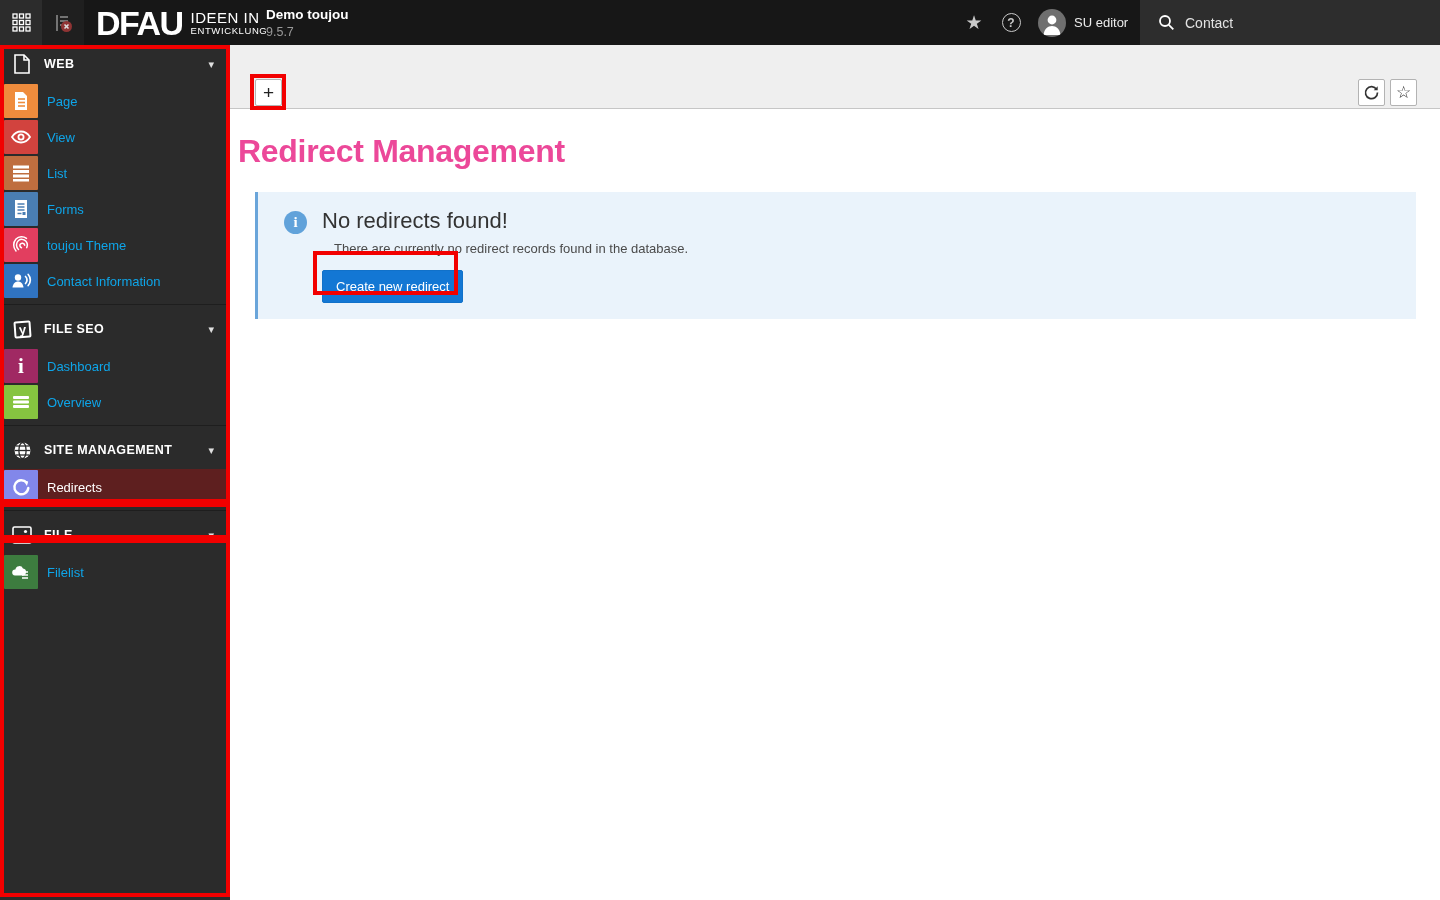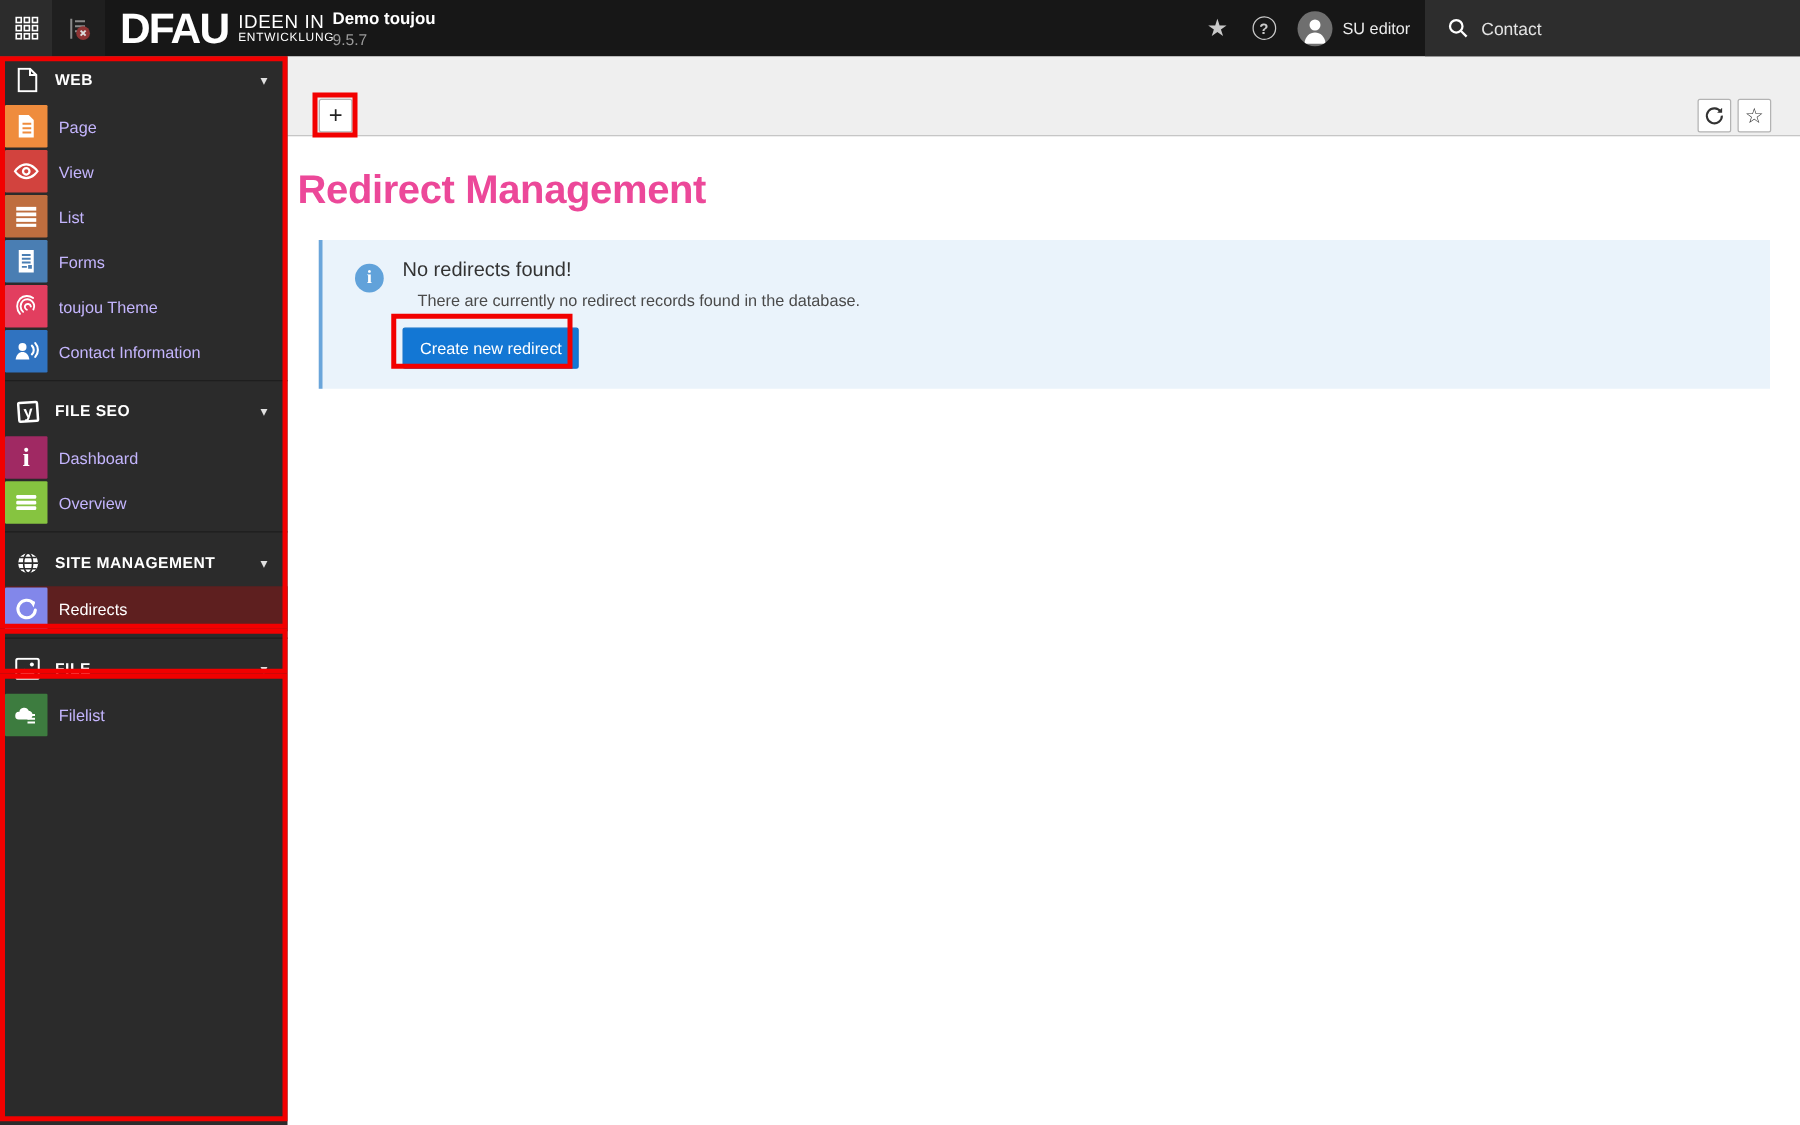--- a/index.html
+++ b/index.html
@@ -32,40 +32,40 @@
   
   .sidebar { position:absolute; left:0; top:45px; width:230px; height:855px; background:#2b2b2b; z-index:2; }
   .mm-header { height:38px; display:flex; align-items:center; cursor:pointer; }
   .mm-hicon { width:44px; display:flex; align-items:center; justify-content:center; flex:none; }
   .mm-hlabel { font-size:12.5px; font-weight:700; color:#fff; letter-spacing:.4px; }
   .mm-caret { margin-left:auto; margin-right:16px; color:#e0e0e0; font-size:11px; }
   .mm-item { height:36px; display:flex; align-items:center; cursor:pointer; }
   .mm-item.active { background:#5e1f1f; }
   .mm-item.active .mm-label { color:#fff; }
   .tile { width:34px; height:34px; margin-left:4px; border-radius:1px; display:flex; align-items:center; justify-content:center; flex:none; }
-  .mm-label { margin-left:9px; font-size:13px; color:#c4b5fd; }
+  .mm-label { margin-left:9px; font-size:13px; color:#0ea5e9; }
   .mm-divider { height:1px; background:#1e1e1e; margin:5px 0; }
   .t-page{background:#ef8c3d}.t-view{background:#d2433e}.t-list{background:#bf6e3f}
   .t-forms{background:#4a7eb3}.t-blog{background:#44a33c}.t-theme{background:#e23e5f}
   .t-contact{background:#3073c0}.t-dash{background:#a02963}.t-overview{background:#86c440}
   .t-redirects{background:#8287ea}.t-filelist{background:#3d7c3f}
   .yoast-box { width:17px; height:17px; border:2px solid #fff; border-radius:2px; color:#fff; font-size:13px; font-weight:700; display:flex; align-items:center; justify-content:center; transform:rotate(-4deg); }
   .dash-i { font-family:"Liberation Serif", serif; font-size:21px; font-weight:700; color:#fff; }
 
   
   .main { position:absolute; left:230px; top:45px; width:1210px; height:855px; background:#fff; }
   .docheader { height:64px; background:#efefef; border-bottom:1px solid #c6c6c6; position:relative; }
   .dh-btn { position:absolute; top:34px; width:27px; height:27px; background:#fff; border:1px solid #b3b3b3; border-radius:2px; display:flex; align-items:center; justify-content:center; cursor:pointer; color:#222; }
   .dh-add { left:25px; font-size:19px; font-weight:400; line-height:1; }
   .dh-refresh { right:55px; }
   .dh-bookmark { right:23px; font-size:17px; color:#333; }
   .page-title { margin:24px 0 0 8px; font-size:32px; font-weight:700; letter-spacing:-.3px; color:#ec4899; }
   .infobox { margin:22px 24px 0 25px; background:#eaf3fb; border-left:3px solid #6aa5da; padding:16px 20px 16px 64px; position:relative; }
   .ib-icon { position:absolute; left:26px; top:19px; width:23px; height:23px; border-radius:50%; background:#61a2da; color:#fff; display:flex; align-items:center; justify-content:center; font-family:"Liberation Serif", serif; font-size:15px; font-weight:700; }
-  .ib-title { font-size:16px; color:#333; }
+  .ib-title { font-size:22px; color:#333; }
   .ib-msg { margin-top:7px; font-size:13px; color:#4a4a4a;margin-left:12px; }
   .btn-primary { margin-top:14px; display:inline-block; background:#1377d4; color:#fff; font-size:13px; font-weight:400; padding:8px 13px; border:1px solid #1171c9; border-radius:2px; cursor:pointer; }
 
   
   .ann { position:absolute; border:4px solid #f20000; pointer-events:none; z-index:50; }
   .ann-sb-top { left:0; top:45px; width:230px; height:458px; }
   .ann-sb-redirects { left:0; top:503px; width:230px; height:36px; }
   .ann-sb-bottom { left:0; top:539px; width:230px; height:358px; }
   .ann-add { left:250px; top:74px; width:36px; height:36px; }
   .ann-create { left:313px; top:251px; width:145px; height:44px; }

